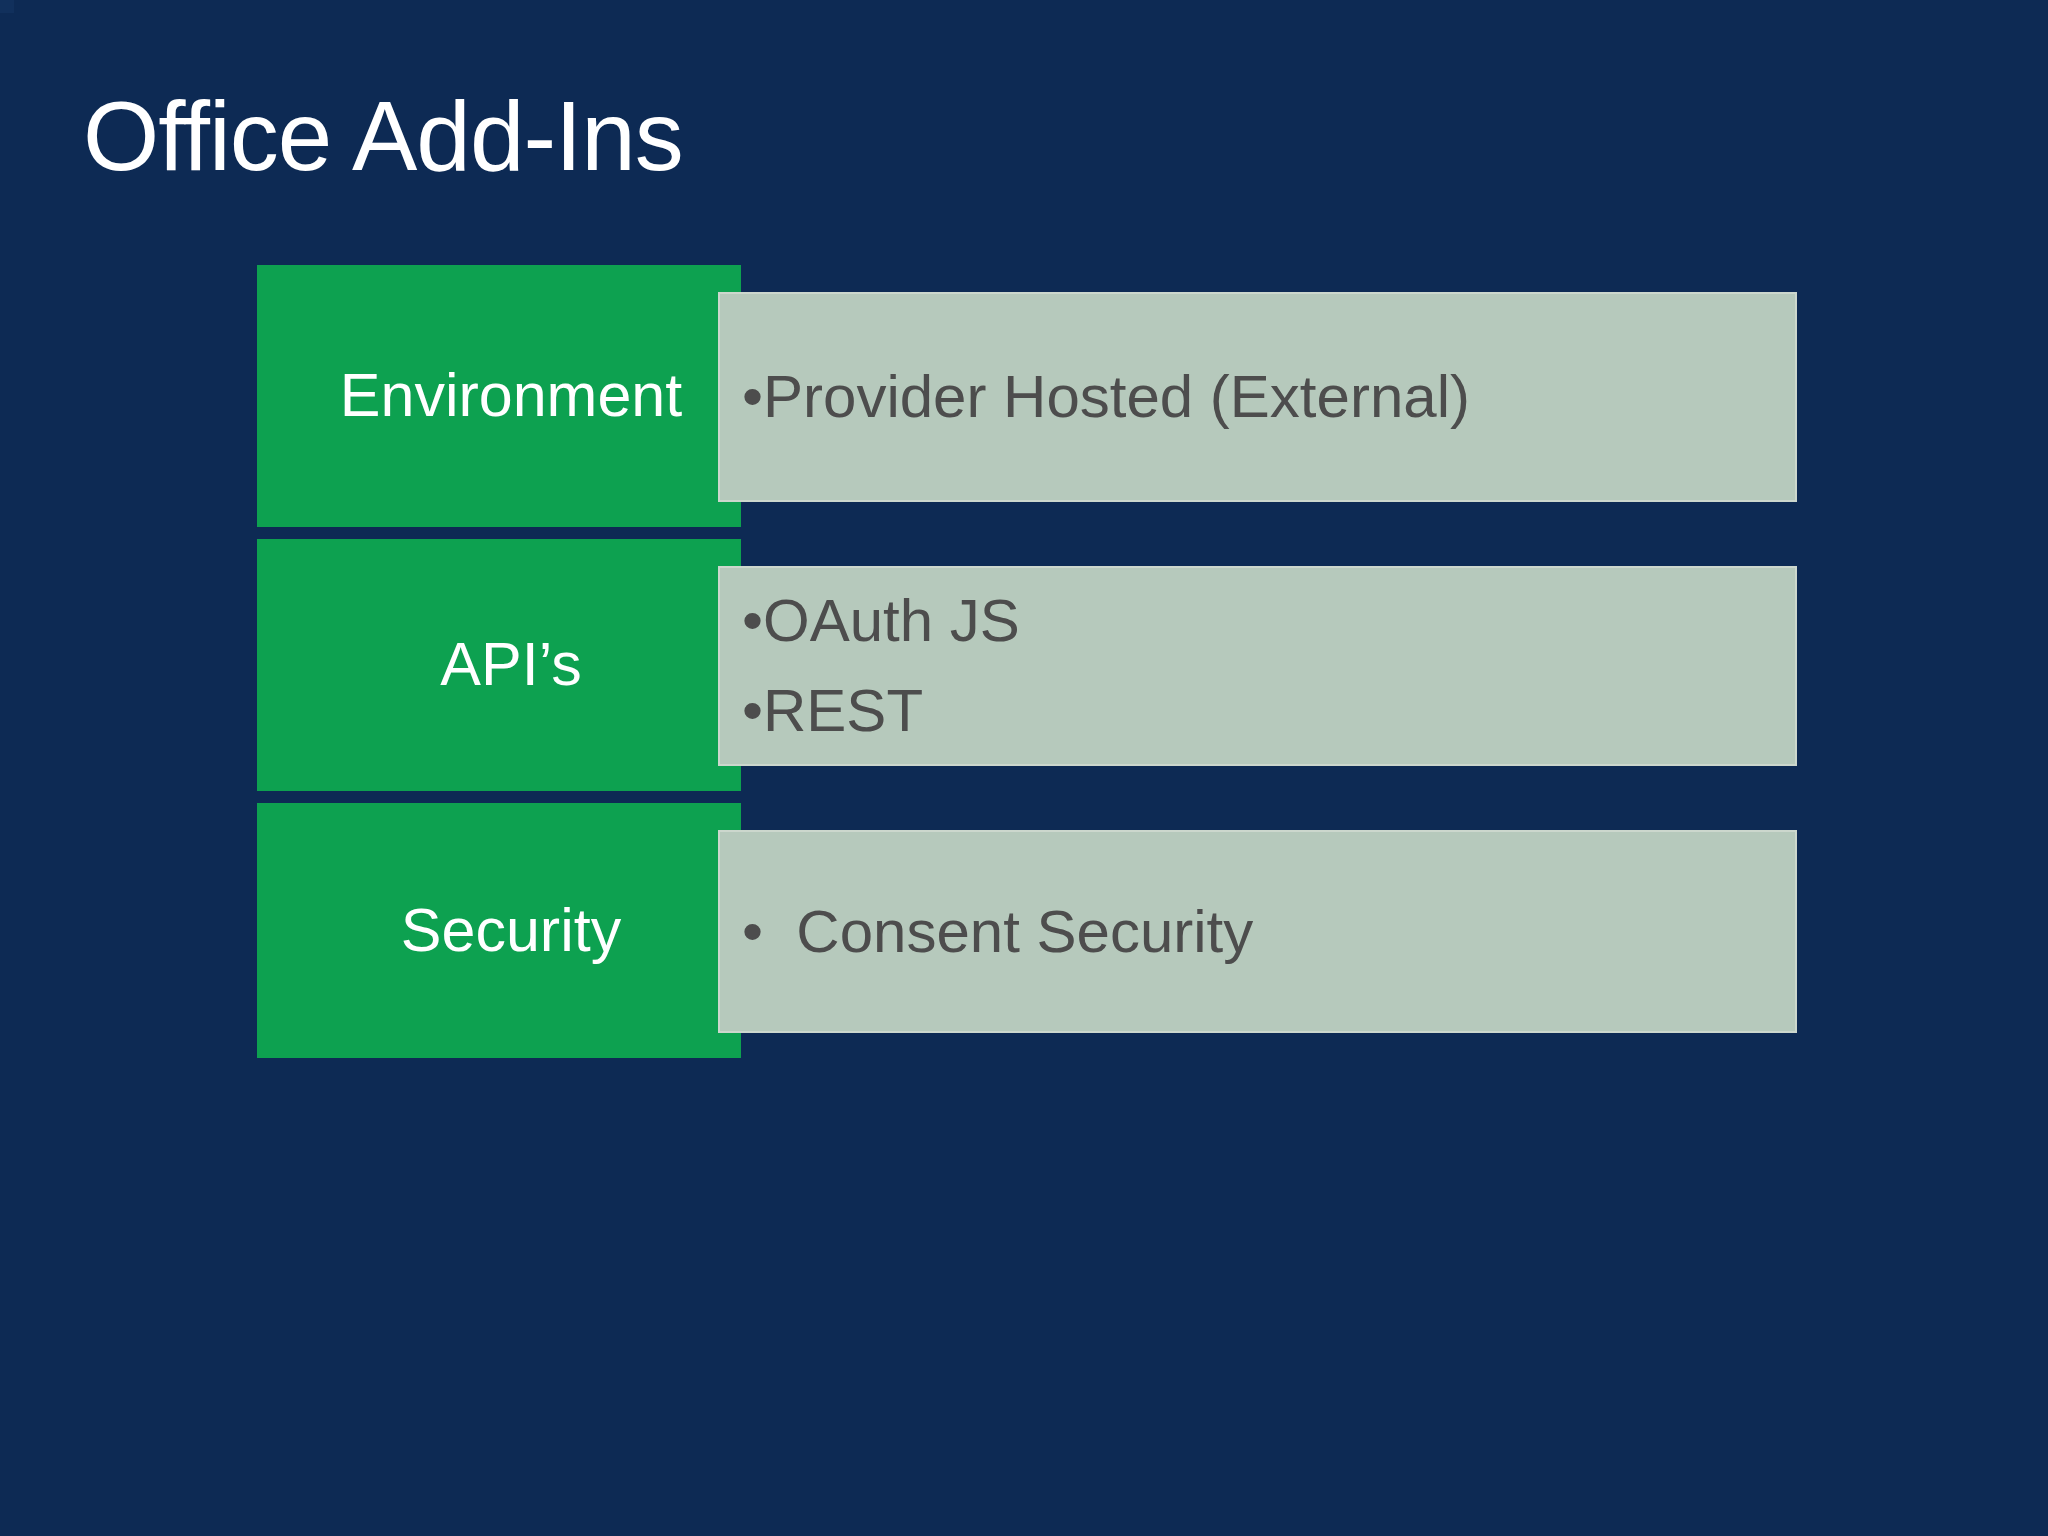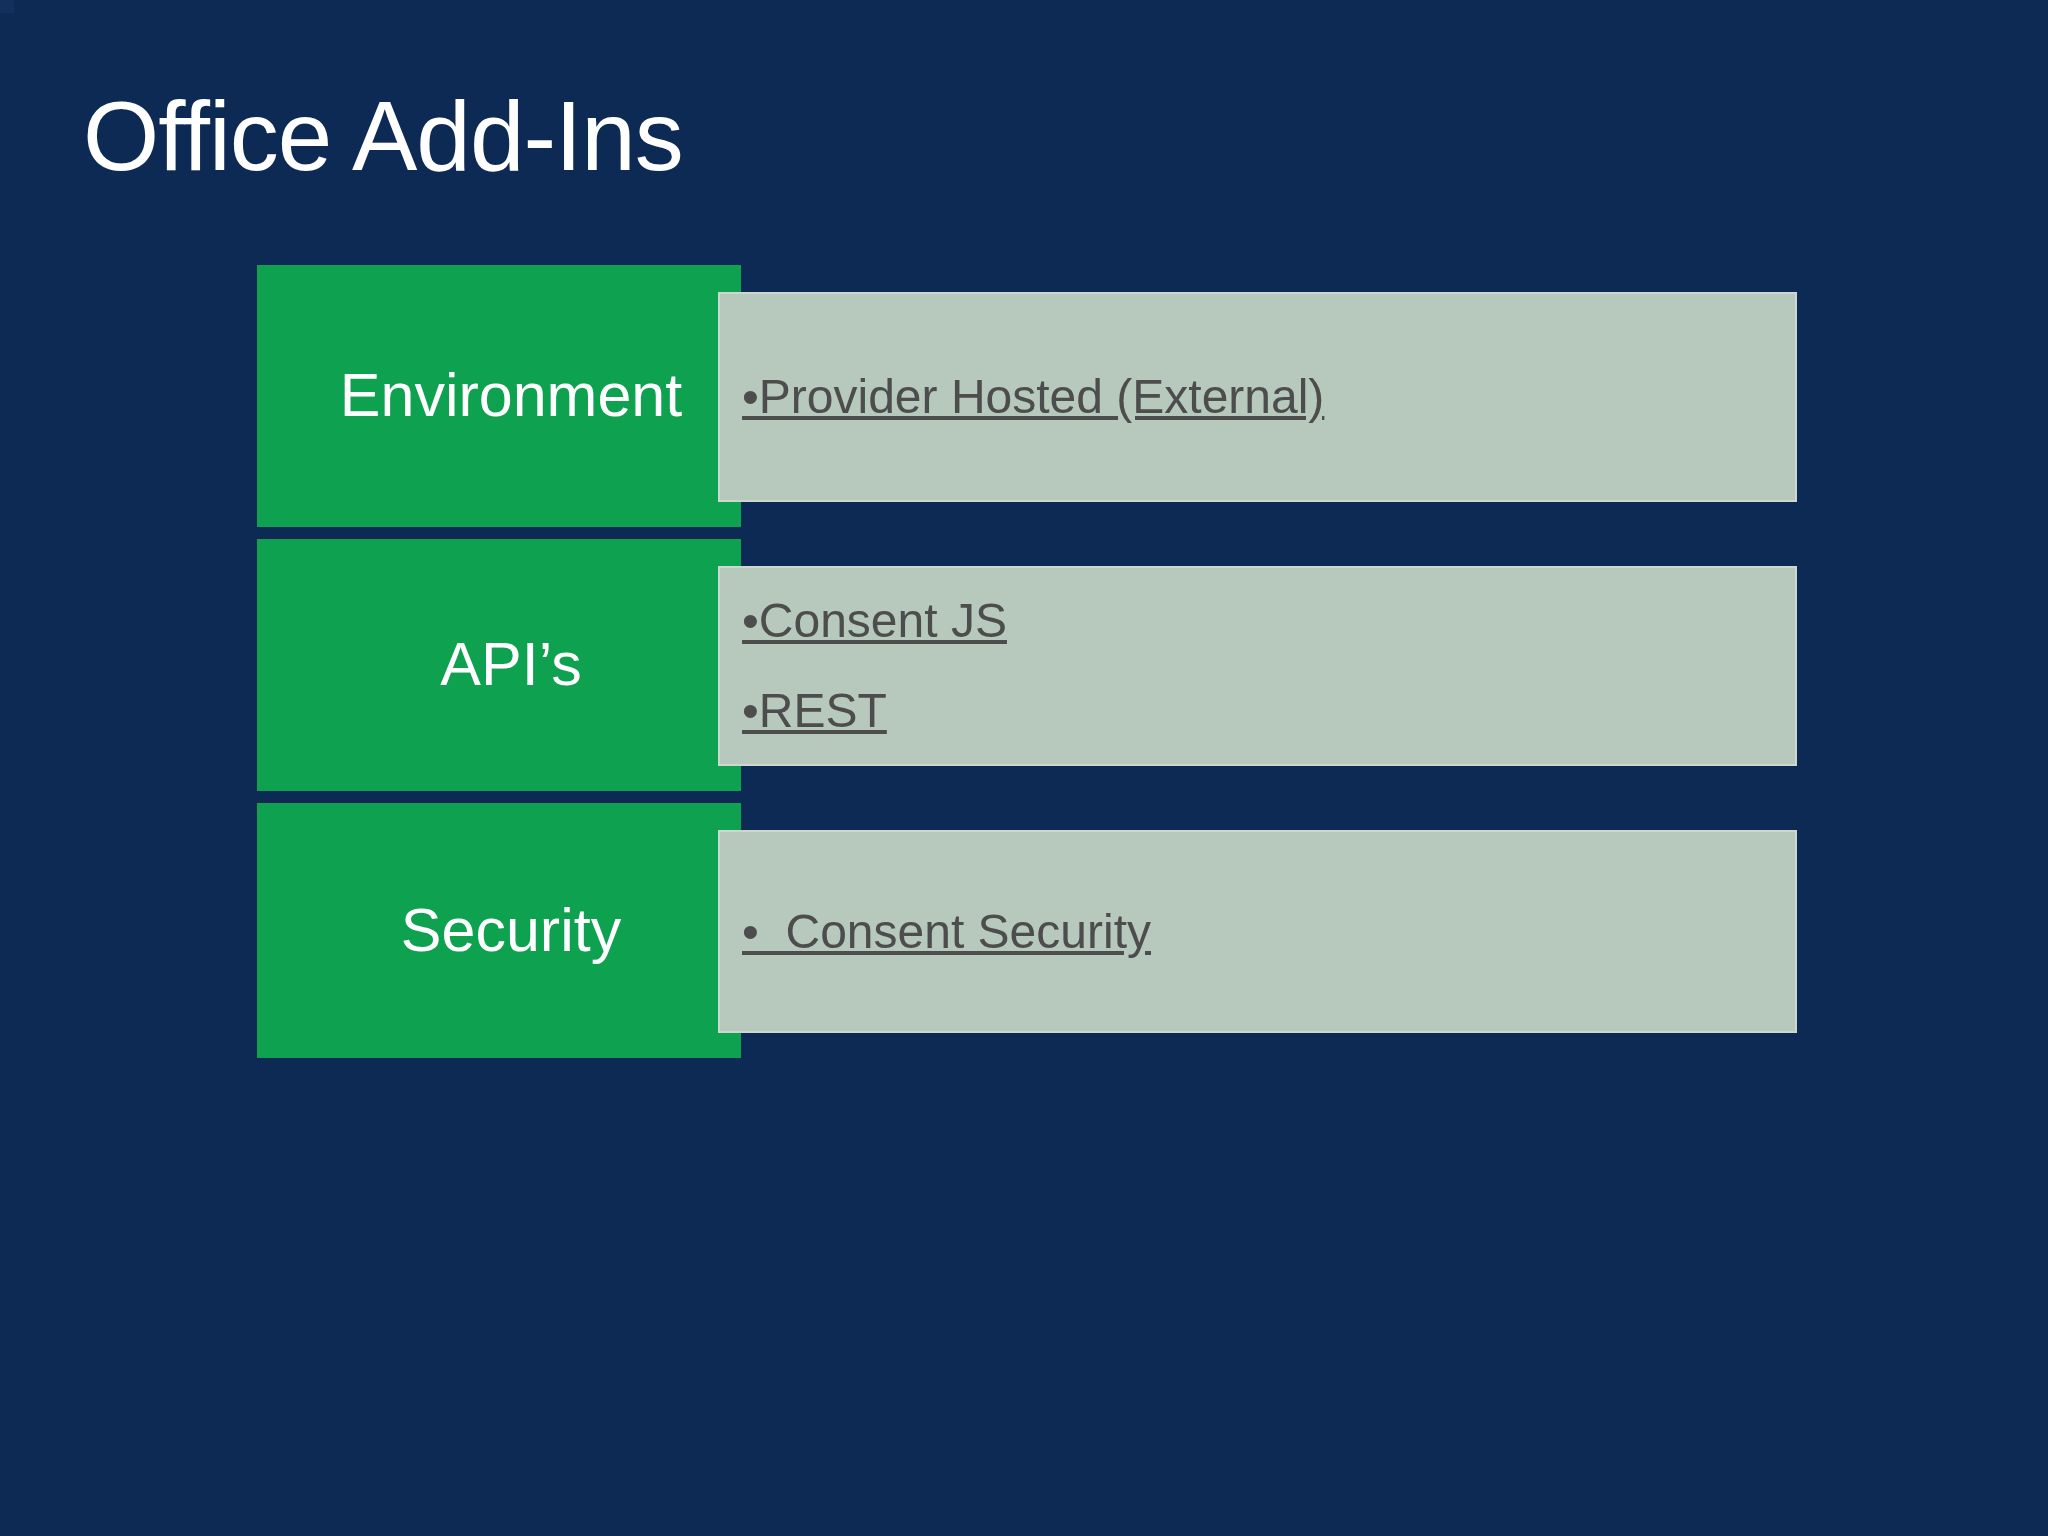--- a/index.html
+++ b/index.html
@@ -70,24 +70,23 @@
     background: #b6c9bc;
     border: 2px solid #ccd7cd;
     box-sizing: border-box;
     display: flex;
     flex-direction: column;
     justify-content: center;
     padding-left: 22px;
   }
   .bullet-item {
     color: #4d4d4d;
-    font-size: 48px;
+    font-size: 60px;
     line-height: 90px;
     white-space: pre-wrap;
-    text-decoration: underline;
   }
 </style>
 </head>
 <body>
 
 <div class="slide">
 
   <div class="corner-artifact"></div>
 
   <h1 class="slide-title" style="margin:0; font-weight:400;">Office Add-Ins</h1>
@@ -100,21 +99,21 @@
       <div class="bullet-item">•Provider Hosted (External)</div>
       <div class="bullet-item"></div>
     </div>
   </div>
 
   <div class="row row-1">
     <div class="label-box">
       <span class="label-text">API’s</span>
     </div>
     <div class="content-box">
-      <div class="bullet-item">•Consent JS</div>
+      <div class="bullet-item">•OAuth JS</div>
       <div class="bullet-item">•REST</div>
     </div>
   </div>
 
   <div class="row row-2">
     <div class="label-box">
       <span class="label-text">Security</span>
     </div>
     <div class="content-box">
       <div class="bullet-item">•  Consent Security</div>

